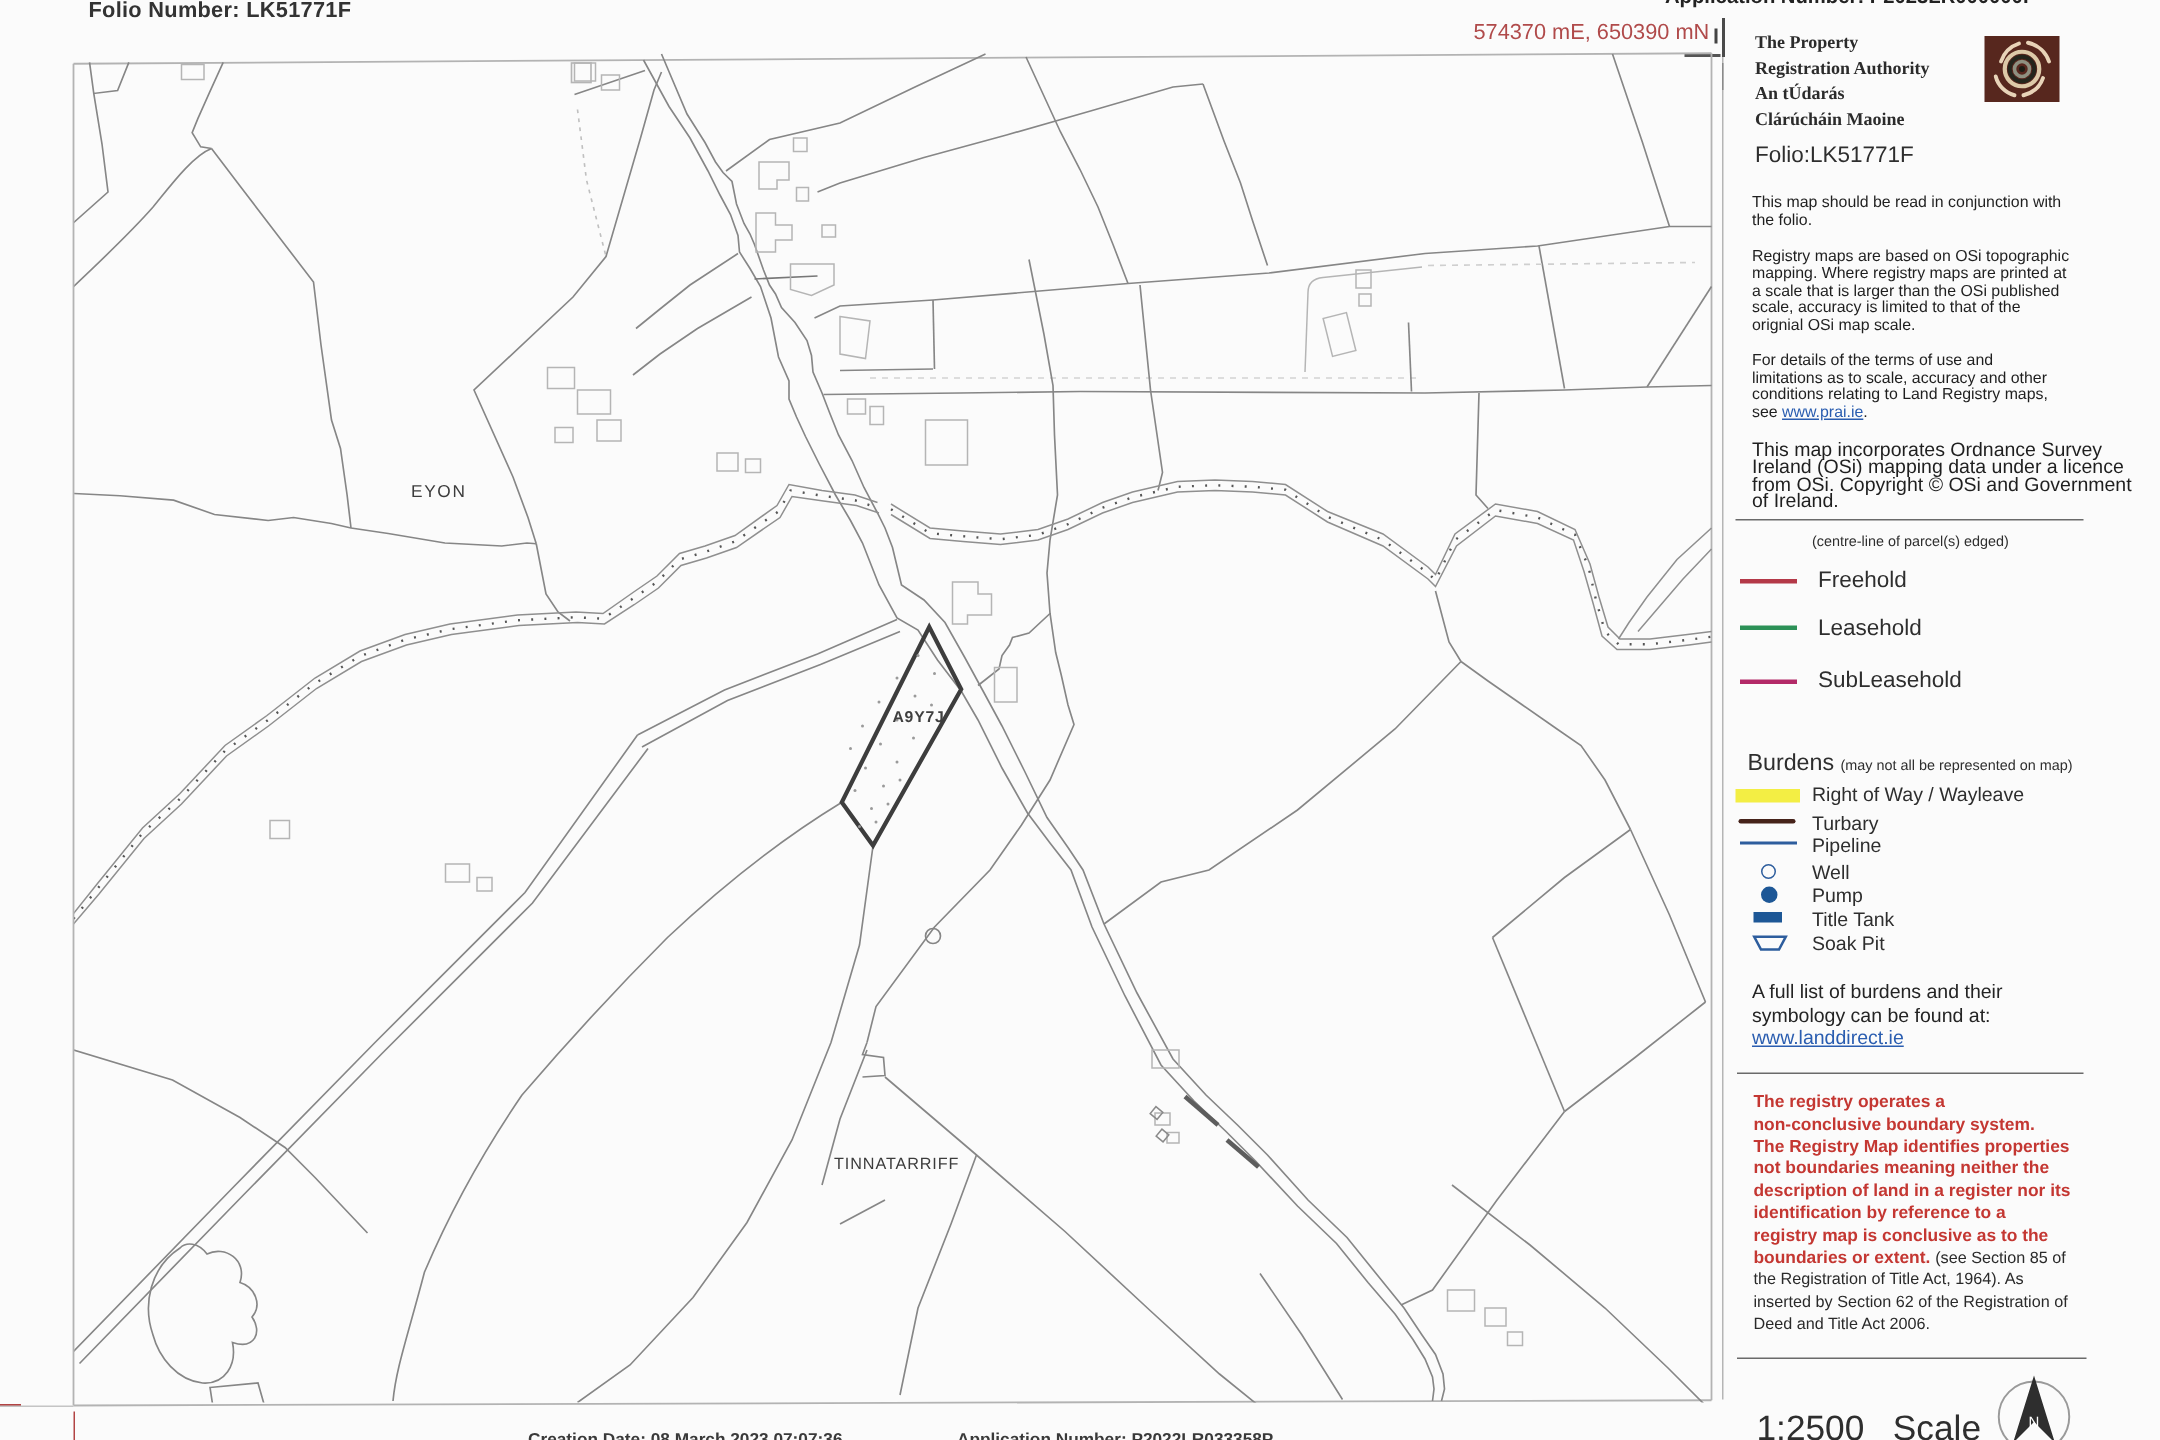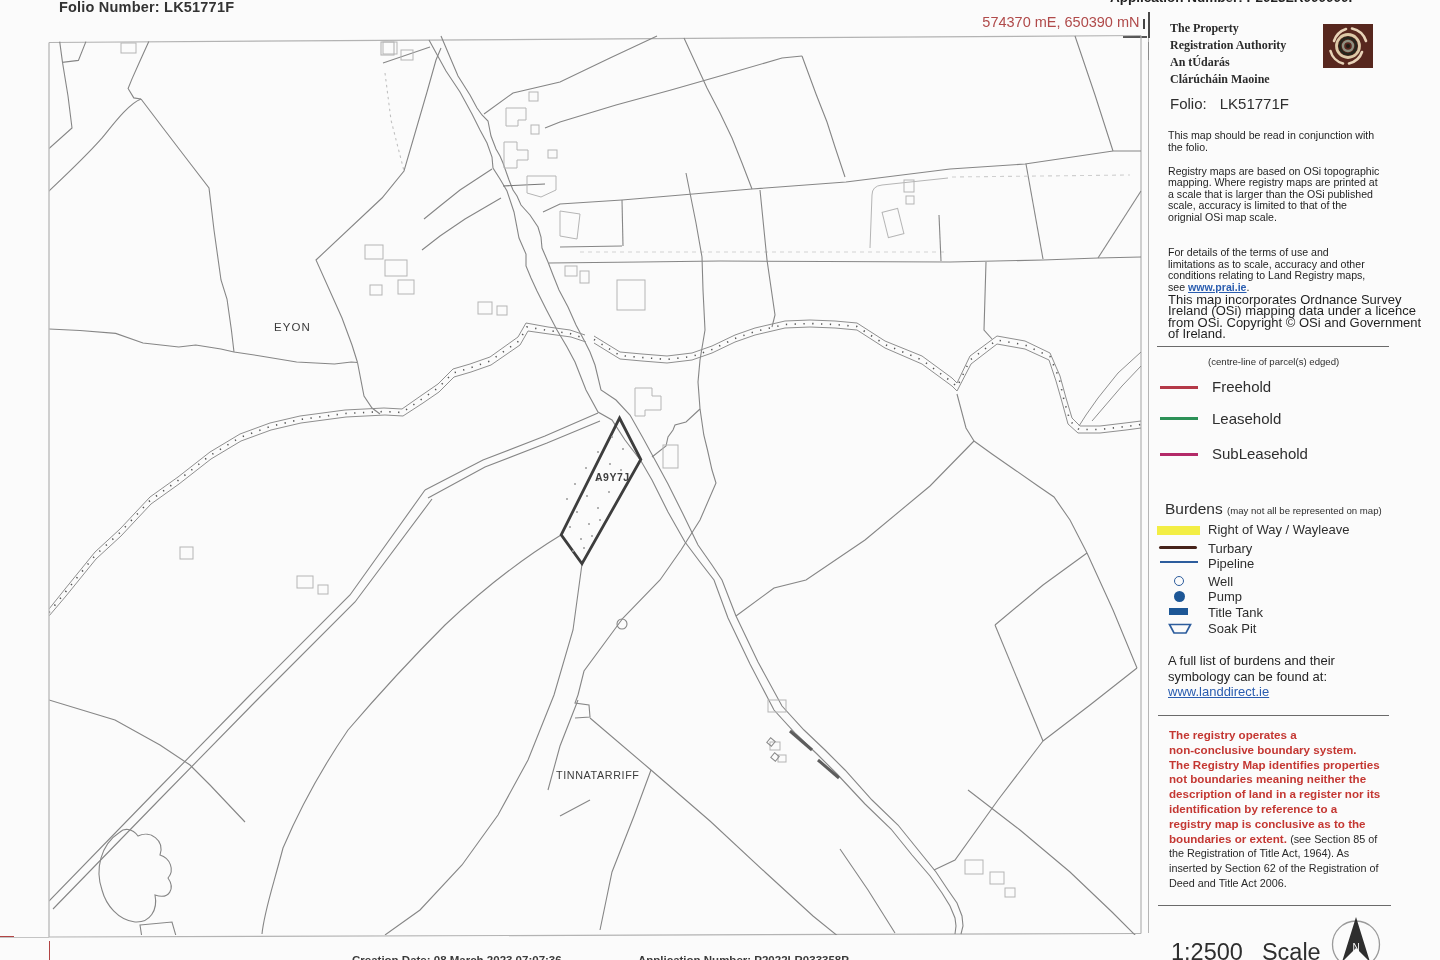--- a/index.html
+++ b/index.html
@@ -269,27 +269,27 @@
     <path d="M30,5.5 C37,7 42,12 44,18"></path>
     <path d="M40,29 C38,35 33,39 27,40.5"></path>
     <path d="M21,40.5 C15,39 10,34 8.5,28"></path>
   </g>
   <circle cx="26" cy="23" r="11.5" fill="none" stroke="#ddc9a8" stroke-width="2.8"></circle>
   <circle cx="26" cy="23" r="8.2" fill="none" stroke="#24251c" stroke-width="2.6"></circle>
   <circle cx="26" cy="23" r="5" fill="none" stroke="#8e9080" stroke-width="2.4"></circle>
   <circle cx="26" cy="23" r="2" fill="#1c1d15"></circle>
 </svg>
 
-<div class="abs" style="left:1170px;top:95px;font-size:15px;color:#2e2e2e;">Folio:<span style="margin-left:13px;">LK51771F</span></div>
+<div class="abs" style="left:1170px;top:95px;font-size:15px;color:#2e2e2e;">Folio:<span style="">LK51771F</span></div>
 
 <div class="abs" style="left:1168px;top:130px;font-size:10.6px;line-height:11.8px;color:#1f1f1f;white-space:nowrap;">This map should be read in conjunction with<br>the folio.</div>
 
 <div class="abs" style="left:1168px;top:165.5px;font-size:10.6px;line-height:11.6px;color:#1f1f1f;white-space:nowrap;">Registry maps are based on OSi topographic<br>mapping. Where registry maps are printed at<br>a scale that is larger than the OSi published<br>scale, accuracy is limited to that of the<br>orignial OSi map scale.</div>
 
-<div class="abs" style="left:1168px;top:247px;font-size:10.6px;line-height:11.6px;color:#1f1f1f;white-space:nowrap;">For details of the terms of use and<br>limitations as to scale, accuracy and other<br>conditions relating to Land Registry maps,<br>see <span style="color:#2a5db0;text-decoration:underline;font-weight:bold;">www.prai.ie</span>.</div>
+<div class="abs" style="left:1168px;top:235px;font-size:10.6px;line-height:11.6px;color:#1f1f1f;white-space:nowrap;">For details of the terms of use and<br>limitations as to scale, accuracy and other<br>conditions relating to Land Registry maps,<br>see <span style="color:#2a5db0;text-decoration:underline;">www.prai.ie</span>.</div>
 
 <div class="abs" style="left:1168px;top:293.5px;font-size:13px;line-height:11.6px;color:#1f1f1f;white-space:nowrap;">This map incorporates Ordnance Survey<br>Ireland (OSi) mapping data under a licence<br>from OSi. Copyright © OSi and Government<br>of Ireland.</div>
 
 <div class="abs" style="left:1157px;top:346px;width:232px;height:1.2px;background:#6a6a6a;"></div>
 
 <div class="abs" style="left:1208px;top:356px;font-size:9.6px;color:#2e2e2e;">(centre-line of parcel(s) edged)</div>
 
 <div class="abs" style="left:1160px;top:385.5px;width:38px;height:3.2px;background:#b43948;"></div>
 <div class="abs" style="left:1212px;top:378px;font-size:15px;color:#2e2e2e;">Freehold</div>
 

